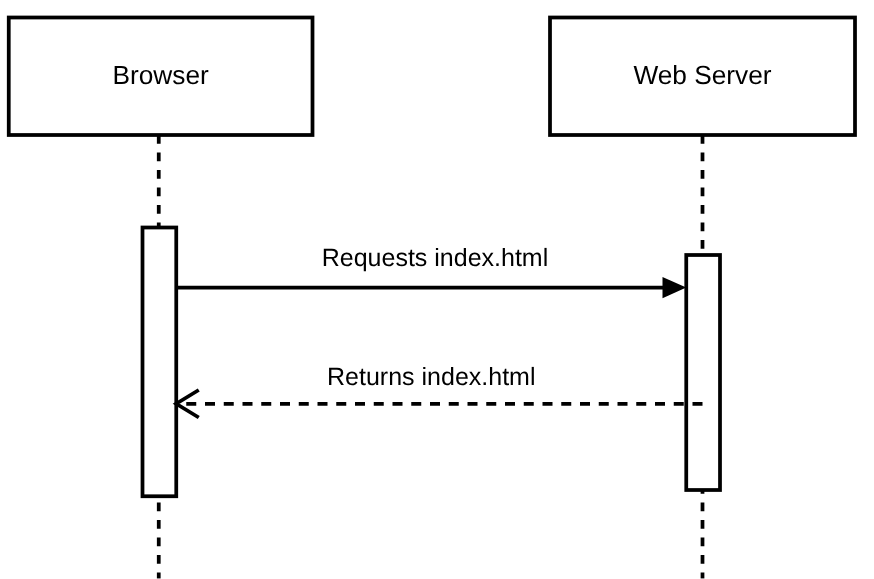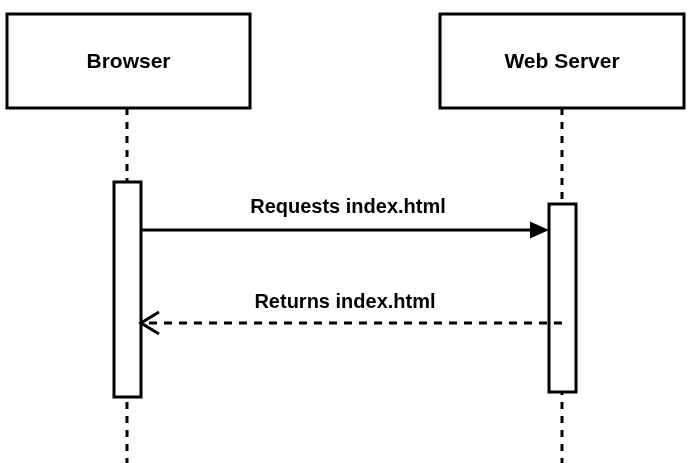--- a/index.html
+++ b/index.html
@@ -9,21 +9,20 @@
   }
   body {
     font-family: "Liberation Sans", sans-serif;
   }
   #diagram-canvas {
     position: relative;
     width: 699px;
     height: 463px;
     background: #ffffff;
     overflow: hidden;
-    font-weight: bold;
   }
   #diagram-canvas svg {
     position: absolute;
     top: 0;
     left: 0;
   }
   .participant-label {
     font-family: "Liberation Sans", sans-serif;
     font-size: 21px;
     fill: #000000;

